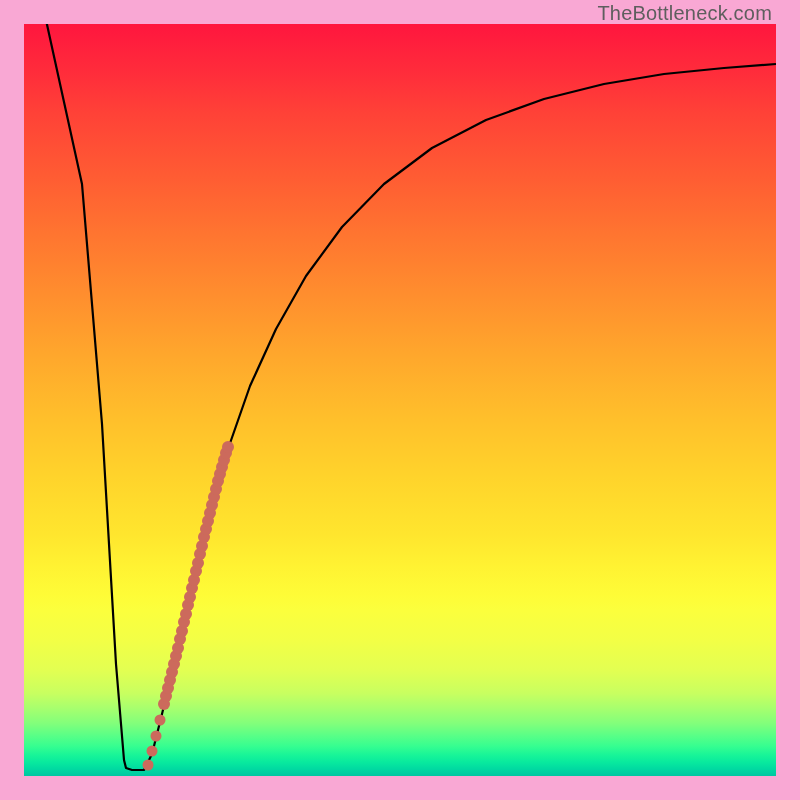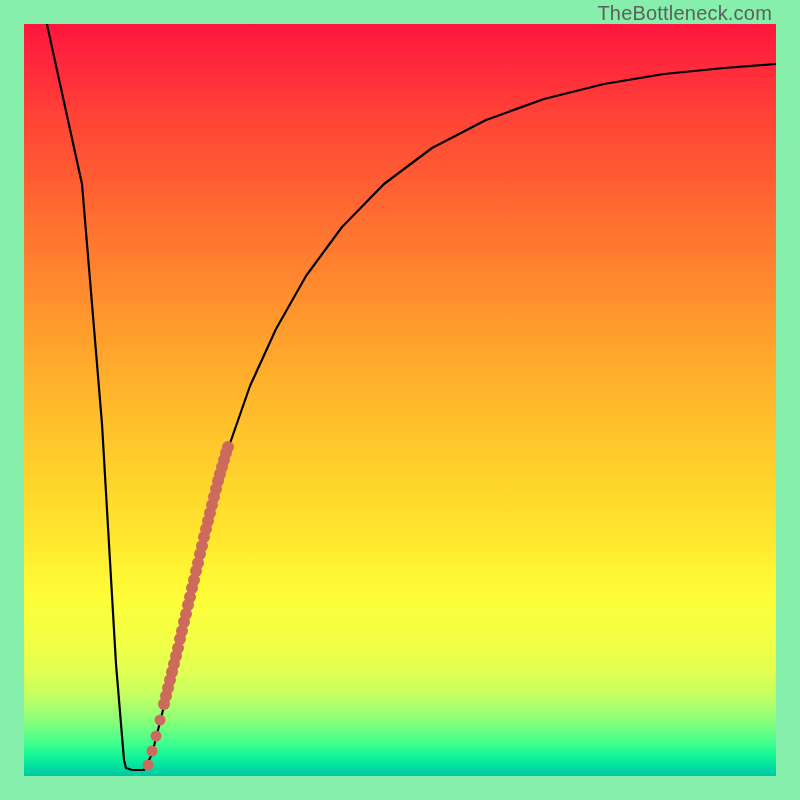--- a/index.html
+++ b/index.html
@@ -7,21 +7,21 @@
     padding: 0;
     width: 800px;
     height: 800px;
     overflow: hidden;
     font-family: Arial, Helvetica, sans-serif;
   }
   .stage {
     position: relative;
     width: 800px;
     height: 800px;
-    background: #86efac;
+    background: #f9a8d4;
   }
   .plot-area {
     position: absolute;
     left: 24px;
     top: 24px;
     width: 752px;
     height: 752px;
     overflow: hidden;
   }
   .gradient-bg {

